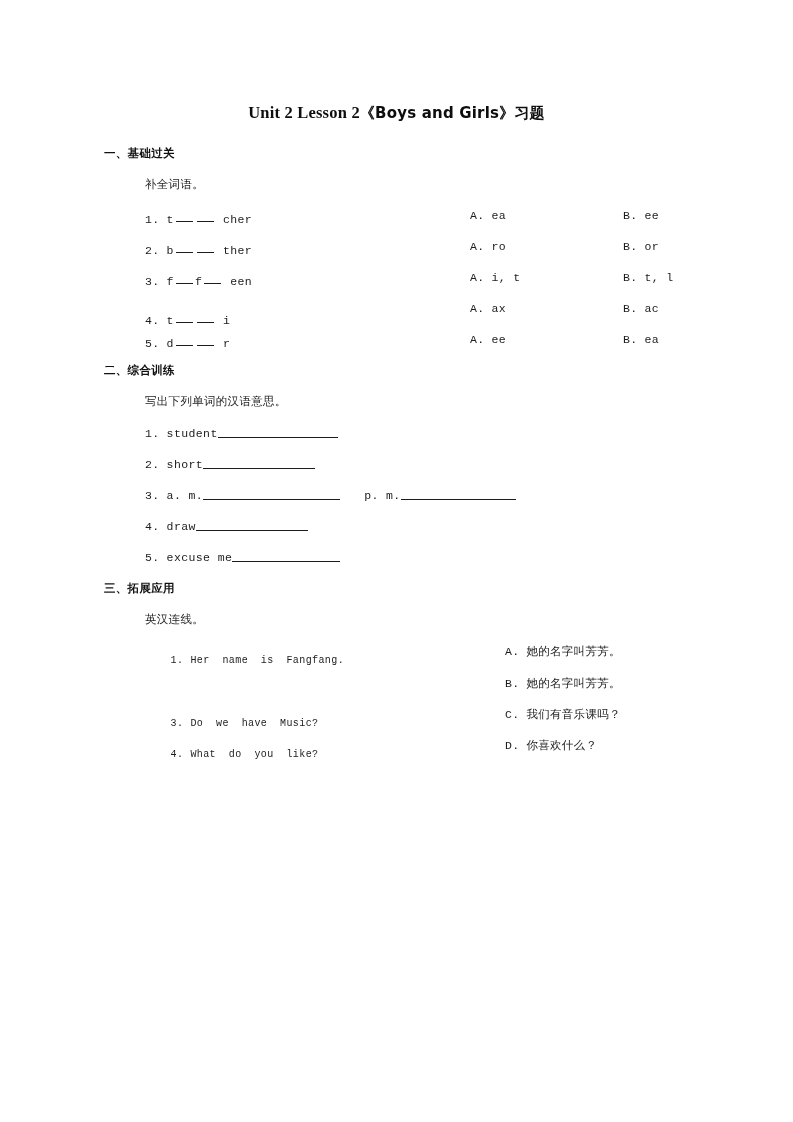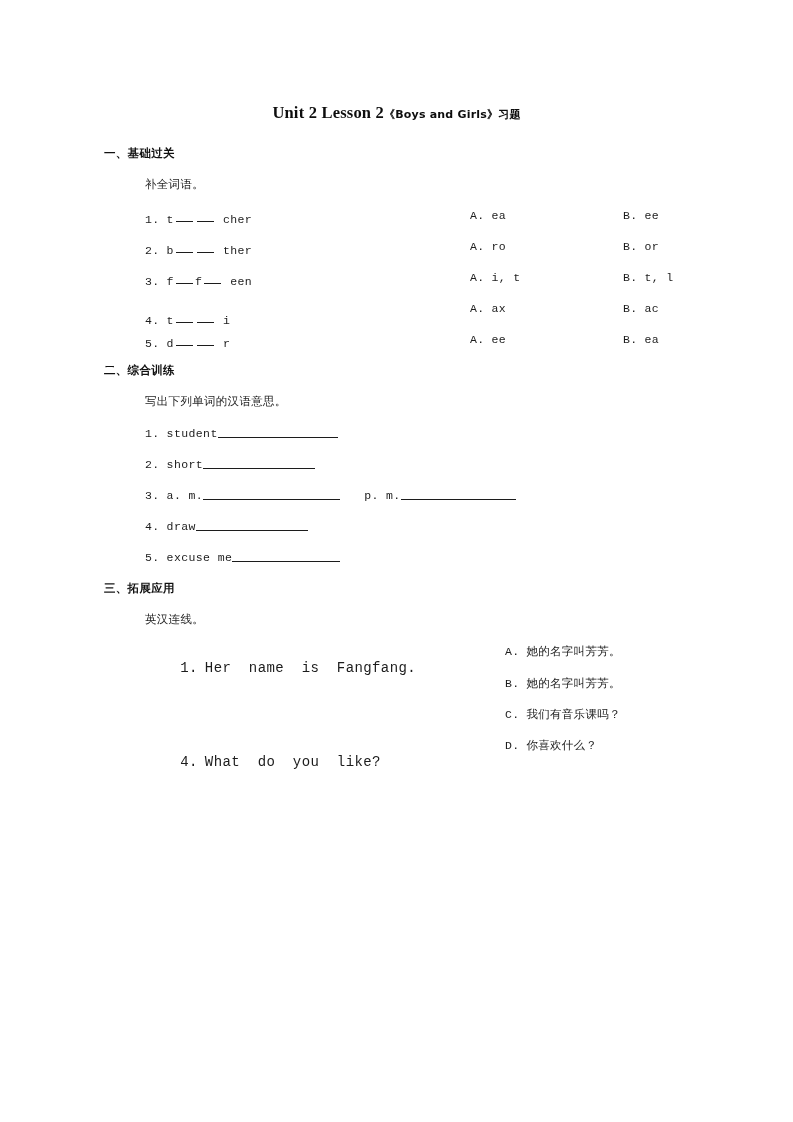--- a/index.html
+++ b/index.html
@@ -33,21 +33,21 @@
     font-family: "Liberation Serif", "DejaVu Serif", serif;
     font-weight: bold;
     font-size: 16.5px;
     letter-spacing: 0.2px;
     color: #0d0d0d;
     white-space: nowrap;
   }
   .doc-title .cjk {
     font-family: "DejaVu Sans", "Liberation Sans", sans-serif;
     font-weight: bold;
-    font-size: 11px;
+    font-size: 15px;
   }
 
   
   .section-heading {
     position: absolute;
     left: 104px;
     font-family: "DejaVu Sans", "Liberation Sans", sans-serif;
     font-weight: bold;
     font-size: 11.5px;
     color: #111111;
@@ -121,21 +121,21 @@
   .w137 { width: 137px; }
   .w115 { width: 115px; }
   .w108 { width: 108px; }
   .spacer-pm { display:inline-block; width: 24px; }
 
   
   .match-en {
     position: absolute;
     left: 145px;
     font-family: "Liberation Mono", "DejaVu Sans Mono", monospace;
-    font-size: 14px;
+    font-size: 10px;
     color: #1c1c1c;
     letter-spacing: 0.4px;
     white-space: pre;
   }
   .match-cn {
     position: absolute;
     left: 505px;
     font-family: "DejaVu Sans", "Liberation Sans", sans-serif;
     font-size: 11.5px;
     color: #1c1c1c;
@@ -219,20 +219,23 @@
     <span>1.</span><span class="gap-sm"></span><span>Her  name  is  Fangfang.</span>
   </div>
   <div class="match-cn" style="top:644px;">
     <span class="lbl">A.</span><span class="gap-sm"></span><span>她的名字叫芳芳。</span>
   </div>
 
   <div class="match-cn" style="top:676px;">
     <span class="lbl">B.</span><span class="gap-sm"></span><span>她的名字叫芳芳。</span>
   </div>
 
+  <div class="match-en" style="top:707px;">
+    <span>3.</span><span class="gap-sm"></span><span>Do  we  have  Music?</span>
+  </div>
   <div class="match-cn" style="top:707px;">
     <span class="lbl">C.</span><span class="gap-sm"></span><span>我们有音乐课吗？</span>
   </div>
 
   <div class="match-en" style="top:738px;">
     <span>4.</span><span class="gap-sm"></span><span>What  do  you  like?</span>
   </div>
   <div class="match-cn" style="top:738px;">
     <span class="lbl">D.</span><span class="gap-sm"></span><span>你喜欢什么？</span>
   </div>

